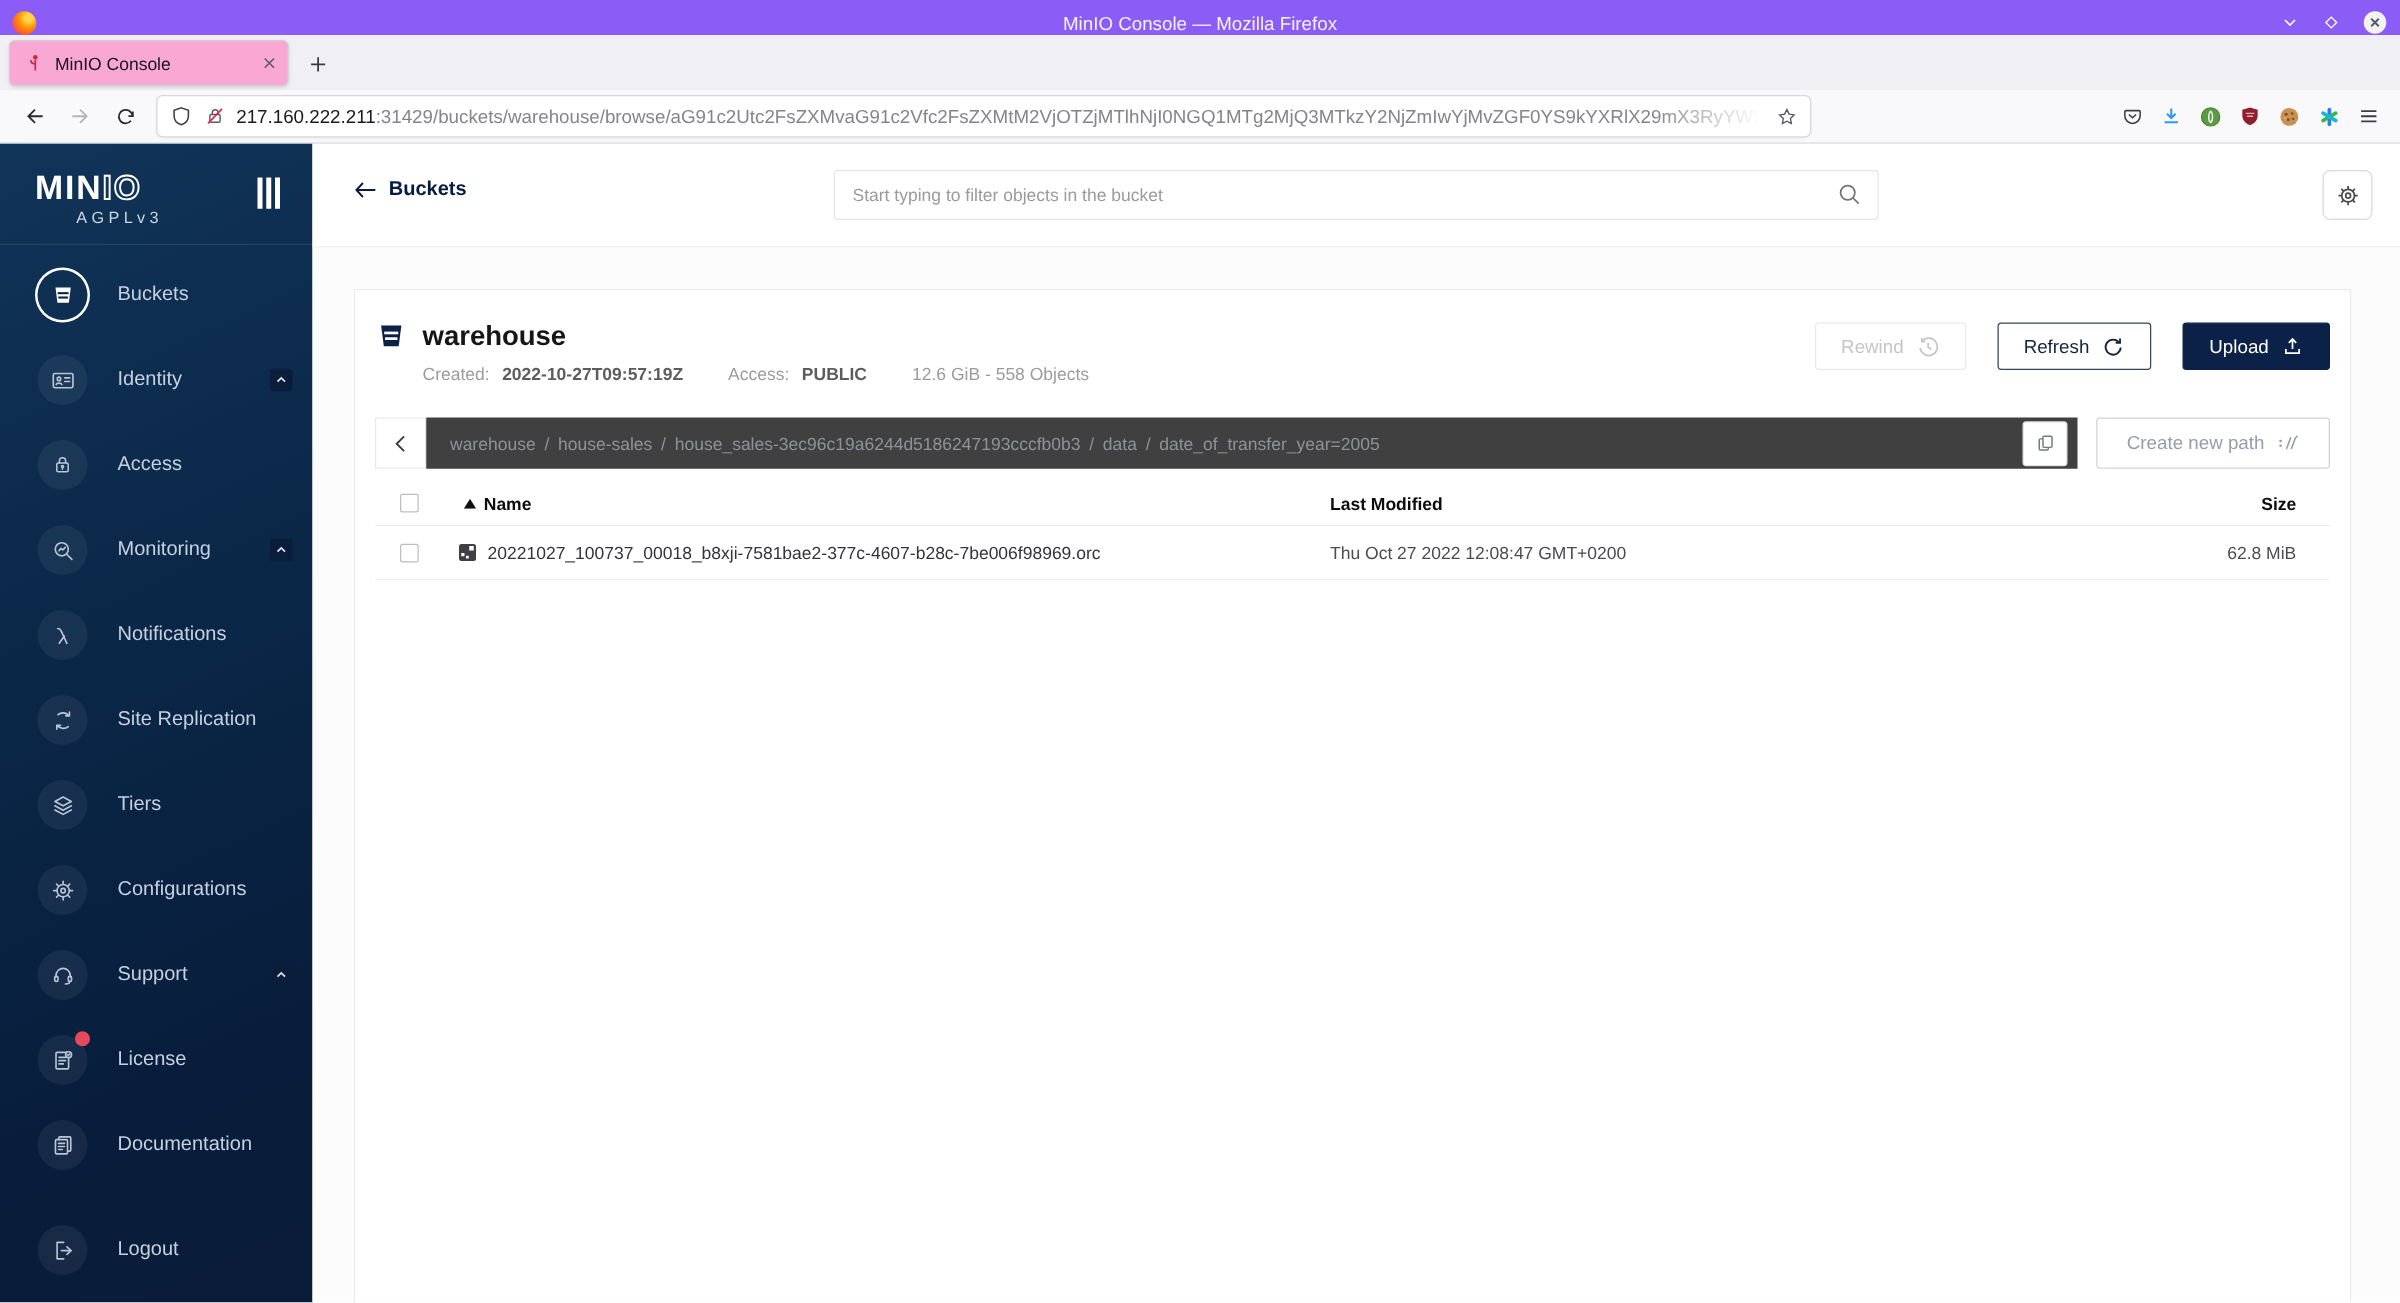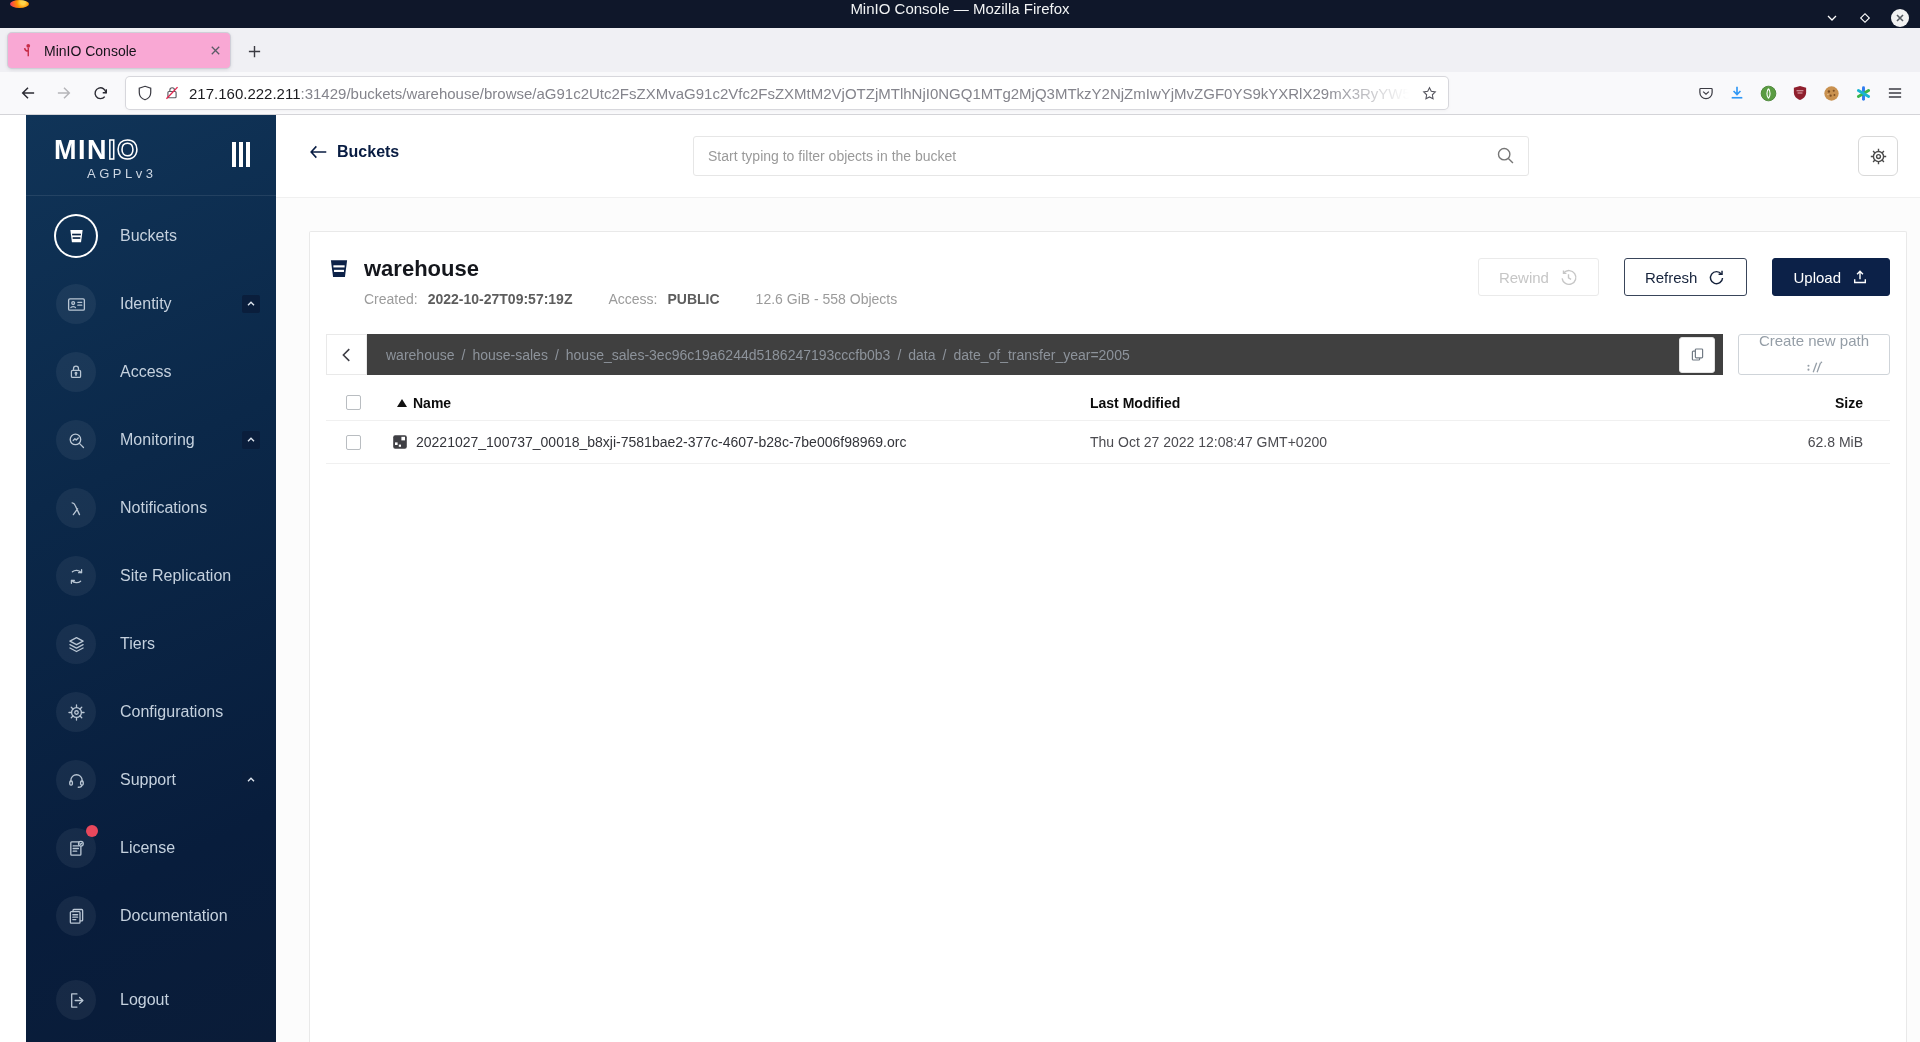--- a/index.html
+++ b/index.html
@@ -1,21 +1,21 @@
 <!DOCTYPE html>
 <html><head>
 <meta charset="utf-8">
 <style>
   * { margin:0; padding:0; box-sizing:border-box; }
   html,body { width:1920px; height:1042px; overflow:hidden; }
   body { font-family:"Liberation Sans", sans-serif; }
   .screen { position:relative; width:1920px; height:1042px; background:#fff; }
 
   
-  .titlebar { height:28px; background:#0f172a; display:flex; align-items:flex-start; padding:0 10px; position:relative;flex-direction:column; }
+  .titlebar { height:28px; background:#8b5cf6; display:flex; align-items:flex-end; padding:0 10px; position:relative; }
   .ff-logo { width:19px; height:19px; border-radius:50%;
     background:radial-gradient(circle at 68% 28%, #ffd54a 0 16%, #ff9400 42%, #ff5f2e 68%, #e3306e 95%); }
   .win-title { position:absolute; left:0; right:0; text-align:center; color:#f1f3f4; font-size:15px; }
   .win-ctrls { margin-left:auto; display:flex; align-items:center; gap:17px; z-index:2; }
   .win-ctrls svg { display:block; }
 
   
   .tabbar { height:44px; background:#f0f0f4; display:flex; align-items:flex-end; padding:0 4px; }
   .tab { width:222px; height:35px; margin:0 0 4px 4px; background:#f9a8d4; border-radius:4px;
     box-shadow:0 0 0 1px #cfcfd8, 0 1px 4px rgba(0,0,0,.15); display:flex; align-items:center; padding:0 8px 0 12px; }
@@ -34,21 +34,21 @@
   .url-host { color:#1b1b1f; }
   .url-rest { color:#84848c; }
   .toolbar-icons { margin-left:auto; display:flex; align-items:center; gap:13px; padding-right:6px; }
   .toolbar-icons > span { display:flex; }
 
   
   .app { display:flex; height:927px; }
 
   
   .sidebar { width:250px; height:100%; flex:0 0 250px; position:relative; overflow:hidden;
-    background:linear-gradient(155deg, #103458 0%, #0b2849 38%, #081d3c 78%, #0a1c38 100%);margin-left:26px; }
+    background:linear-gradient(155deg, #103458 0%, #0b2849 38%, #081d3c 78%, #0a1c38 100%); }
   .side-logo { padding:20px 0 0 28px; position:relative; height:81px; border-bottom:1px solid rgba(255,255,255,.09); }
   .logo-word { font-size:27px; font-weight:800; letter-spacing:1.5px; color:#fff; line-height:30px; }
   .logo-io { color:transparent; -webkit-text-stroke:1.5px #fff; }
   .logo-lic { font-size:13px; color:#ccd6e2; letter-spacing:3.5px; margin:1px 0 0 33px; }
   .collapse { position:absolute; right:26px; top:27px; display:flex; gap:3px; }
   .collapse i { width:4px; height:25px; background:#fff; display:block; }
   .side-menu { padding-top:6px; }
   .side-item { height:68px; display:flex; align-items:center; padding:0 16px 0 30px; cursor:pointer; position:relative; }
   .side-item.extra-gap { margin-top:16px; }
   .icon-circle { width:40px; height:40px; border-radius:50%; background:rgba(255,255,255,.06);
@@ -87,22 +87,22 @@
   .btn-refresh { border:1px solid #39455a; color:#16233c; font-weight:500; }
   .btn-upload { border:1px solid #0c2148; background:#0c2148; color:#fff; font-weight:500; }
 
   .path-row { margin:27px 16px 0 16px; height:41px; display:flex; align-items:stretch; }
   .path-back { width:41px; background:#fff; border:1px solid #e9e9e9; display:flex; align-items:center; justify-content:center; cursor:pointer; }
   .path-bar { flex:1; background:#404040; display:flex; align-items:center; padding:0 8px 0 19px; overflow:hidden; }
   .crumbs { flex:1; font-size:14px; color:#8d939b; white-space:nowrap; overflow:hidden; }
   .crumb-sep { margin:0 7px; }
   .copy-btn { width:36px; height:36px; align-self:center; background:#fff; border:1px solid #e3e3e3; border-radius:3px;
     display:flex; align-items:center; justify-content:center; cursor:pointer; }
-  .create-btn { width:152px; margin-left:15px; border:1px solid #cfd4d9; border-radius:3px; background:#fff;
-    display:flex; align-items:center; justify-content:center; gap:9px; color:#959ea7; font-size:15px; font-weight:500; cursor:pointer;flex-direction:column; }
+  .create-btn { width:187px; margin-left:15px; border:1px solid #cfd4d9; border-radius:3px; background:#fff;
+    display:flex; align-items:center; justify-content:center; gap:9px; color:#959ea7; font-size:15px; font-weight:500; cursor:pointer; }
 
   .obj-table { margin:10px 16px 0 16px; }
   .trow { display:flex; align-items:center; border-bottom:1px solid #f0f0f0; }
   .trow.thead { height:36px; }
   .trow.tdata { height:43px; cursor:pointer; }
   .col-name { width:764px; display:flex; align-items:center; padding-left:20px; }
   .col-date { flex:1; font-size:14px; }
   .col-size { width:240px; text-align:right; padding-right:27px; font-size:14px; }
   .thead .col-date, .thead .col-size { font-weight:700; color:#0c0c0c; }
   .tdata .col-date, .tdata .col-size { color:#4b4b50; }

